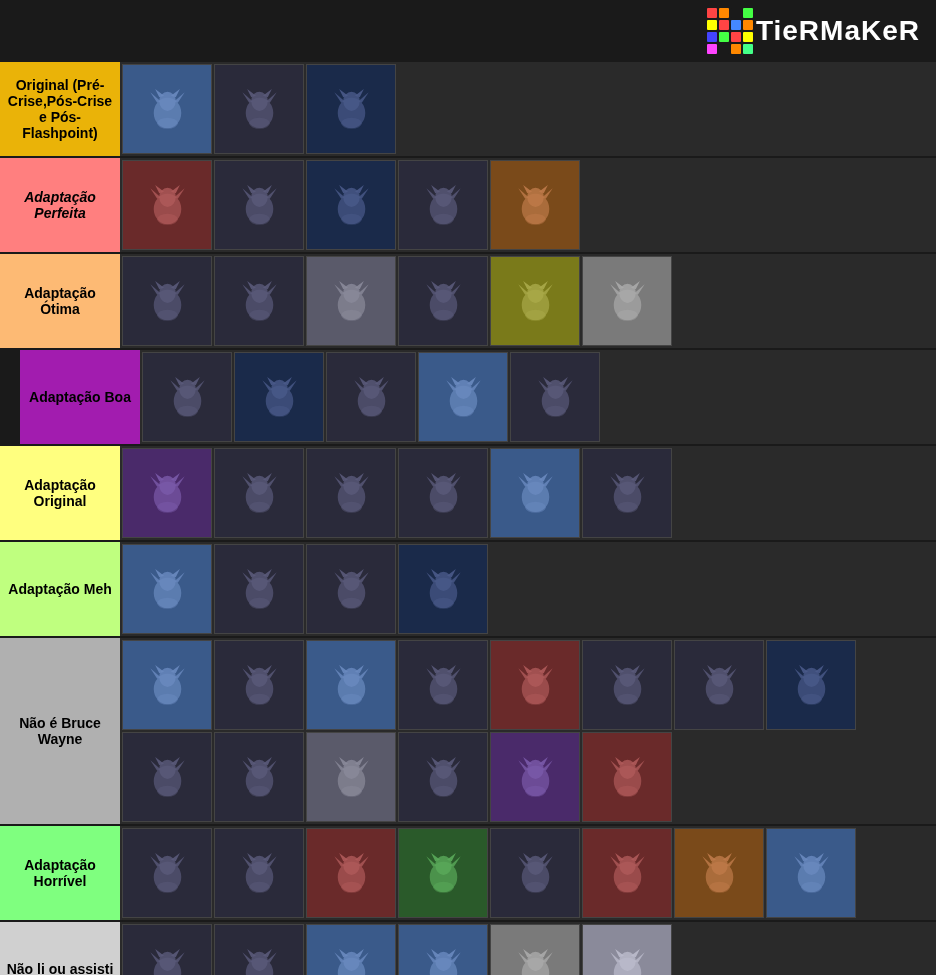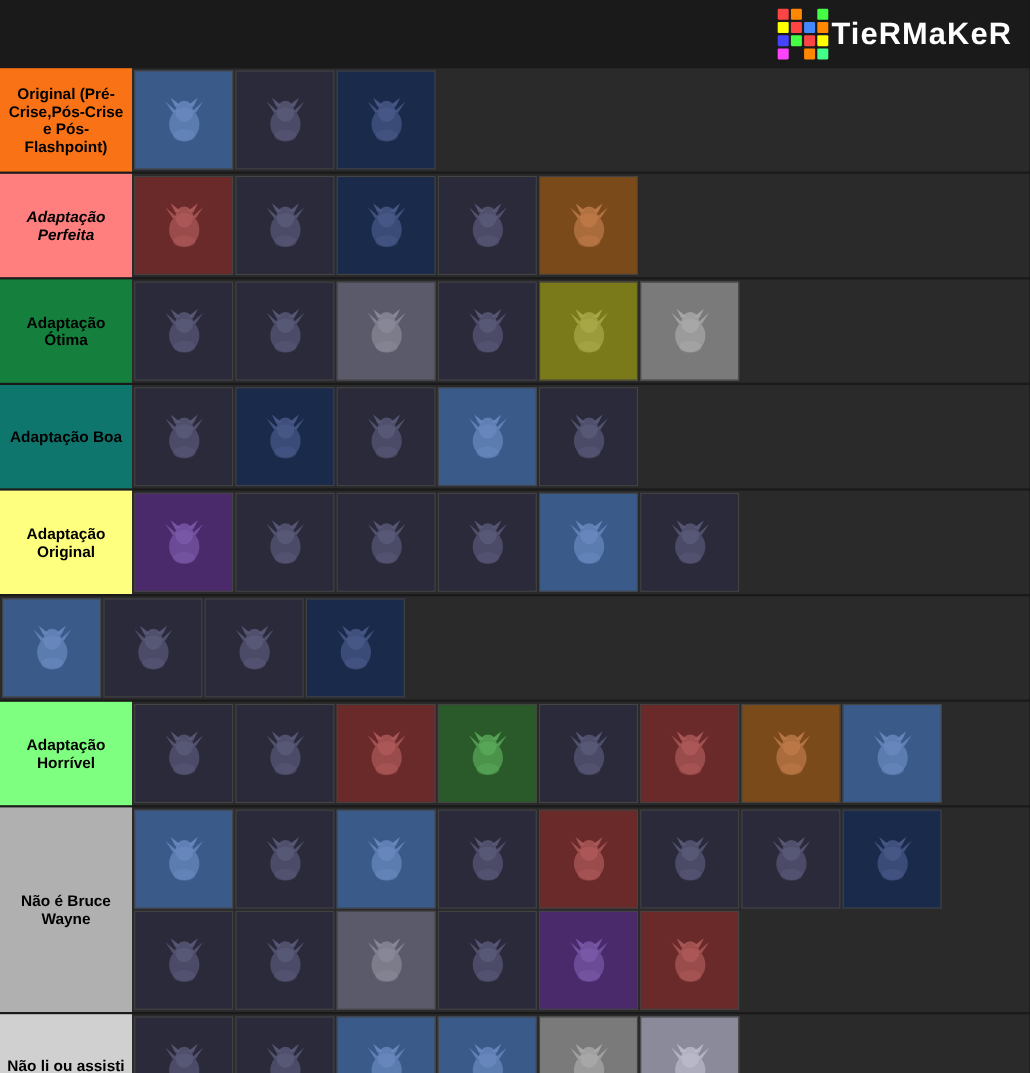--- a/index.html
+++ b/index.html
@@ -81,24 +81,24 @@
       background: #3a3a3a;
       display: flex;
       align-items: center;
       justify-content: center;
       overflow: hidden;
       flex-shrink: 0;
       border: 1px solid #444;
     }
 
     
-    .row-original { background: #f97316; }
+    .row-original { background: #eab308; }
     .row-perfeita { background: #ff7f7f; font-style: italic; }
-    .row-otima    { background: #15803d; }
-    .row-boa      { background: #0f766e; }
+    .row-otima    { background: #fdba74; }
+    .row-boa      { background: #a21caf; margin-left: 20px; }
     .row-decente  { background: #ffff7f; }
     .row-meh      { background: #bfff7f; }
     .row-horrivel { background: #7fff7f; }
     .row-nao-bruce{ background: #b0b0b0; }
     .row-nao-li   { background: #d0d0d0; }
   </style>
 </head>
 <body>
 
 <div class="header">
@@ -424,20 +424,21 @@
     <polygon points="55,30 65,15 50,28" fill="#5a5a7a" opacity="0.8"></polygon>
     <ellipse cx="40" cy="28" rx="12" ry="14" fill="#5a5a7a" opacity="0.8"></ellipse>
     <polygon points="28,22 22,10 35,20" fill="#5a5a7a" opacity="0.9"></polygon>
     <polygon points="52,22 58,10 45,20" fill="#5a5a7a" opacity="0.9"></polygon>
     <ellipse cx="40" cy="60" rx="15" ry="8" fill="#5a5a7a" opacity="0.5"></ellipse>
   </svg>
         </div>
       </div>
     </div>
     <div class="tier-row">
+      <div class="tier-label row-meh">Adaptação Meh</div>
       <div class="tier-images">
         <div class="tier-img-placeholder" style="background: rgb(58, 90, 138);">
           <svg viewBox="0 0 80 80" width="55" height="55" xmlns="http://www.w3.org/2000/svg">
     <ellipse cx="40" cy="45" rx="20" ry="22" fill="#6a8abf" opacity="0.7"></ellipse>
     <polygon points="25,30 15,15 30,28" fill="#6a8abf" opacity="0.8"></polygon>
     <polygon points="55,30 65,15 50,28" fill="#6a8abf" opacity="0.8"></polygon>
     <ellipse cx="40" cy="28" rx="12" ry="14" fill="#6a8abf" opacity="0.8"></ellipse>
     <polygon points="28,22 22,10 35,20" fill="#6a8abf" opacity="0.9"></polygon>
     <polygon points="52,22 58,10 45,20" fill="#6a8abf" opacity="0.9"></polygon>
     <ellipse cx="40" cy="60" rx="15" ry="8" fill="#6a8abf" opacity="0.5"></ellipse>
@@ -472,31 +473,53 @@
     <polygon points="55,30 65,15 50,28" fill="#4a5a8a" opacity="0.8"></polygon>
     <ellipse cx="40" cy="28" rx="12" ry="14" fill="#4a5a8a" opacity="0.8"></ellipse>
     <polygon points="28,22 22,10 35,20" fill="#4a5a8a" opacity="0.9"></polygon>
     <polygon points="52,22 58,10 45,20" fill="#4a5a8a" opacity="0.9"></polygon>
     <ellipse cx="40" cy="60" rx="15" ry="8" fill="#4a5a8a" opacity="0.5"></ellipse>
   </svg>
         </div>
       </div>
     </div>
     <div class="tier-row">
-      <div class="tier-label row-horrivel">Adaptação Horrível</div>
+      <div class="tier-label row-nao-bruce">Não é Bruce Wayne</div>
       <div class="tier-images">
-        <div class="tier-img-placeholder" style="background: rgb(42, 42, 58);">
-          <svg viewBox="0 0 80 80" width="55" height="55" xmlns="http://www.w3.org/2000/svg">
-    <ellipse cx="40" cy="45" rx="20" ry="22" fill="#5a5a7a" opacity="0.7"></ellipse>
-    <polygon points="25,30 15,15 30,28" fill="#5a5a7a" opacity="0.8"></polygon>
-    <polygon points="55,30 65,15 50,28" fill="#5a5a7a" opacity="0.8"></polygon>
-    <ellipse cx="40" cy="28" rx="12" ry="14" fill="#5a5a7a" opacity="0.8"></ellipse>
-    <polygon points="28,22 22,10 35,20" fill="#5a5a7a" opacity="0.9"></polygon>
-    <polygon points="52,22 58,10 45,20" fill="#5a5a7a" opacity="0.9"></polygon>
-    <ellipse cx="40" cy="60" rx="15" ry="8" fill="#5a5a7a" opacity="0.5"></ellipse>
+        <div class="tier-img-placeholder" style="background: rgb(58, 90, 138);">
+          <svg viewBox="0 0 80 80" width="55" height="55" xmlns="http://www.w3.org/2000/svg">
+    <ellipse cx="40" cy="45" rx="20" ry="22" fill="#6a8abf" opacity="0.7"></ellipse>
+    <polygon points="25,30 15,15 30,28" fill="#6a8abf" opacity="0.8"></polygon>
+    <polygon points="55,30 65,15 50,28" fill="#6a8abf" opacity="0.8"></polygon>
+    <ellipse cx="40" cy="28" rx="12" ry="14" fill="#6a8abf" opacity="0.8"></ellipse>
+    <polygon points="28,22 22,10 35,20" fill="#6a8abf" opacity="0.9"></polygon>
+    <polygon points="52,22 58,10 45,20" fill="#6a8abf" opacity="0.9"></polygon>
+    <ellipse cx="40" cy="60" rx="15" ry="8" fill="#6a8abf" opacity="0.5"></ellipse>
+  </svg>
+        </div>
+        <div class="tier-img-placeholder" style="background: rgb(42, 42, 58);">
+          <svg viewBox="0 0 80 80" width="55" height="55" xmlns="http://www.w3.org/2000/svg">
+    <ellipse cx="40" cy="45" rx="20" ry="22" fill="#5a5a7a" opacity="0.7"></ellipse>
+    <polygon points="25,30 15,15 30,28" fill="#5a5a7a" opacity="0.8"></polygon>
+    <polygon points="55,30 65,15 50,28" fill="#5a5a7a" opacity="0.8"></polygon>
+    <ellipse cx="40" cy="28" rx="12" ry="14" fill="#5a5a7a" opacity="0.8"></ellipse>
+    <polygon points="28,22 22,10 35,20" fill="#5a5a7a" opacity="0.9"></polygon>
+    <polygon points="52,22 58,10 45,20" fill="#5a5a7a" opacity="0.9"></polygon>
+    <ellipse cx="40" cy="60" rx="15" ry="8" fill="#5a5a7a" opacity="0.5"></ellipse>
+  </svg>
+        </div>
+        <div class="tier-img-placeholder" style="background: rgb(58, 90, 138);">
+          <svg viewBox="0 0 80 80" width="55" height="55" xmlns="http://www.w3.org/2000/svg">
+    <ellipse cx="40" cy="45" rx="20" ry="22" fill="#6a8abf" opacity="0.7"></ellipse>
+    <polygon points="25,30 15,15 30,28" fill="#6a8abf" opacity="0.8"></polygon>
+    <polygon points="55,30 65,15 50,28" fill="#6a8abf" opacity="0.8"></polygon>
+    <ellipse cx="40" cy="28" rx="12" ry="14" fill="#6a8abf" opacity="0.8"></ellipse>
+    <polygon points="28,22 22,10 35,20" fill="#6a8abf" opacity="0.9"></polygon>
+    <polygon points="52,22 58,10 45,20" fill="#6a8abf" opacity="0.9"></polygon>
+    <ellipse cx="40" cy="60" rx="15" ry="8" fill="#6a8abf" opacity="0.5"></ellipse>
   </svg>
         </div>
         <div class="tier-img-placeholder" style="background: rgb(42, 42, 58);">
           <svg viewBox="0 0 80 80" width="55" height="55" xmlns="http://www.w3.org/2000/svg">
     <ellipse cx="40" cy="45" rx="20" ry="22" fill="#5a5a7a" opacity="0.7"></ellipse>
     <polygon points="25,30 15,15 30,28" fill="#5a5a7a" opacity="0.8"></polygon>
     <polygon points="55,30 65,15 50,28" fill="#5a5a7a" opacity="0.8"></polygon>
     <ellipse cx="40" cy="28" rx="12" ry="14" fill="#5a5a7a" opacity="0.8"></ellipse>
     <polygon points="28,22 22,10 35,20" fill="#5a5a7a" opacity="0.9"></polygon>
     <polygon points="52,22 58,10 45,20" fill="#5a5a7a" opacity="0.9"></polygon>
@@ -507,20 +530,157 @@
           <svg viewBox="0 0 80 80" width="55" height="55" xmlns="http://www.w3.org/2000/svg">
     <ellipse cx="40" cy="45" rx="20" ry="22" fill="#af5a5a" opacity="0.7"></ellipse>
     <polygon points="25,30 15,15 30,28" fill="#af5a5a" opacity="0.8"></polygon>
     <polygon points="55,30 65,15 50,28" fill="#af5a5a" opacity="0.8"></polygon>
     <ellipse cx="40" cy="28" rx="12" ry="14" fill="#af5a5a" opacity="0.8"></ellipse>
     <polygon points="28,22 22,10 35,20" fill="#af5a5a" opacity="0.9"></polygon>
     <polygon points="52,22 58,10 45,20" fill="#af5a5a" opacity="0.9"></polygon>
     <ellipse cx="40" cy="60" rx="15" ry="8" fill="#af5a5a" opacity="0.5"></ellipse>
   </svg>
         </div>
+        <div class="tier-img-placeholder" style="background: rgb(42, 42, 58);">
+          <svg viewBox="0 0 80 80" width="55" height="55" xmlns="http://www.w3.org/2000/svg">
+    <ellipse cx="40" cy="45" rx="20" ry="22" fill="#5a5a7a" opacity="0.7"></ellipse>
+    <polygon points="25,30 15,15 30,28" fill="#5a5a7a" opacity="0.8"></polygon>
+    <polygon points="55,30 65,15 50,28" fill="#5a5a7a" opacity="0.8"></polygon>
+    <ellipse cx="40" cy="28" rx="12" ry="14" fill="#5a5a7a" opacity="0.8"></ellipse>
+    <polygon points="28,22 22,10 35,20" fill="#5a5a7a" opacity="0.9"></polygon>
+    <polygon points="52,22 58,10 45,20" fill="#5a5a7a" opacity="0.9"></polygon>
+    <ellipse cx="40" cy="60" rx="15" ry="8" fill="#5a5a7a" opacity="0.5"></ellipse>
+  </svg>
+        </div>
+        <div class="tier-img-placeholder" style="background: rgb(42, 42, 58);">
+          <svg viewBox="0 0 80 80" width="55" height="55" xmlns="http://www.w3.org/2000/svg">
+    <ellipse cx="40" cy="45" rx="20" ry="22" fill="#5a5a7a" opacity="0.7"></ellipse>
+    <polygon points="25,30 15,15 30,28" fill="#5a5a7a" opacity="0.8"></polygon>
+    <polygon points="55,30 65,15 50,28" fill="#5a5a7a" opacity="0.8"></polygon>
+    <ellipse cx="40" cy="28" rx="12" ry="14" fill="#5a5a7a" opacity="0.8"></ellipse>
+    <polygon points="28,22 22,10 35,20" fill="#5a5a7a" opacity="0.9"></polygon>
+    <polygon points="52,22 58,10 45,20" fill="#5a5a7a" opacity="0.9"></polygon>
+    <ellipse cx="40" cy="60" rx="15" ry="8" fill="#5a5a7a" opacity="0.5"></ellipse>
+  </svg>
+        </div>
+        <div class="tier-img-placeholder" style="background: rgb(26, 42, 74);">
+          <svg viewBox="0 0 80 80" width="55" height="55" xmlns="http://www.w3.org/2000/svg">
+    <ellipse cx="40" cy="45" rx="20" ry="22" fill="#4a5a8a" opacity="0.7"></ellipse>
+    <polygon points="25,30 15,15 30,28" fill="#4a5a8a" opacity="0.8"></polygon>
+    <polygon points="55,30 65,15 50,28" fill="#4a5a8a" opacity="0.8"></polygon>
+    <ellipse cx="40" cy="28" rx="12" ry="14" fill="#4a5a8a" opacity="0.8"></ellipse>
+    <polygon points="28,22 22,10 35,20" fill="#4a5a8a" opacity="0.9"></polygon>
+    <polygon points="52,22 58,10 45,20" fill="#4a5a8a" opacity="0.9"></polygon>
+    <ellipse cx="40" cy="60" rx="15" ry="8" fill="#4a5a8a" opacity="0.5"></ellipse>
+  </svg>
+        </div>
+        <div class="tier-img-placeholder" style="background: rgb(42, 42, 58);">
+          <svg viewBox="0 0 80 80" width="55" height="55" xmlns="http://www.w3.org/2000/svg">
+    <ellipse cx="40" cy="45" rx="20" ry="22" fill="#5a5a7a" opacity="0.7"></ellipse>
+    <polygon points="25,30 15,15 30,28" fill="#5a5a7a" opacity="0.8"></polygon>
+    <polygon points="55,30 65,15 50,28" fill="#5a5a7a" opacity="0.8"></polygon>
+    <ellipse cx="40" cy="28" rx="12" ry="14" fill="#5a5a7a" opacity="0.8"></ellipse>
+    <polygon points="28,22 22,10 35,20" fill="#5a5a7a" opacity="0.9"></polygon>
+    <polygon points="52,22 58,10 45,20" fill="#5a5a7a" opacity="0.9"></polygon>
+    <ellipse cx="40" cy="60" rx="15" ry="8" fill="#5a5a7a" opacity="0.5"></ellipse>
+  </svg>
+        </div>
+        <div class="tier-img-placeholder" style="background: rgb(42, 42, 58);">
+          <svg viewBox="0 0 80 80" width="55" height="55" xmlns="http://www.w3.org/2000/svg">
+    <ellipse cx="40" cy="45" rx="20" ry="22" fill="#5a5a7a" opacity="0.7"></ellipse>
+    <polygon points="25,30 15,15 30,28" fill="#5a5a7a" opacity="0.8"></polygon>
+    <polygon points="55,30 65,15 50,28" fill="#5a5a7a" opacity="0.8"></polygon>
+    <ellipse cx="40" cy="28" rx="12" ry="14" fill="#5a5a7a" opacity="0.8"></ellipse>
+    <polygon points="28,22 22,10 35,20" fill="#5a5a7a" opacity="0.9"></polygon>
+    <polygon points="52,22 58,10 45,20" fill="#5a5a7a" opacity="0.9"></polygon>
+    <ellipse cx="40" cy="60" rx="15" ry="8" fill="#5a5a7a" opacity="0.5"></ellipse>
+  </svg>
+        </div>
+        <div class="tier-img-placeholder" style="background: rgb(90, 90, 106);">
+          <svg viewBox="0 0 80 80" width="55" height="55" xmlns="http://www.w3.org/2000/svg">
+    <ellipse cx="40" cy="45" rx="20" ry="22" fill="#8a8a9a" opacity="0.7"></ellipse>
+    <polygon points="25,30 15,15 30,28" fill="#8a8a9a" opacity="0.8"></polygon>
+    <polygon points="55,30 65,15 50,28" fill="#8a8a9a" opacity="0.8"></polygon>
+    <ellipse cx="40" cy="28" rx="12" ry="14" fill="#8a8a9a" opacity="0.8"></ellipse>
+    <polygon points="28,22 22,10 35,20" fill="#8a8a9a" opacity="0.9"></polygon>
+    <polygon points="52,22 58,10 45,20" fill="#8a8a9a" opacity="0.9"></polygon>
+    <ellipse cx="40" cy="60" rx="15" ry="8" fill="#8a8a9a" opacity="0.5"></ellipse>
+  </svg>
+        </div>
+        <div class="tier-img-placeholder" style="background: rgb(42, 42, 58);">
+          <svg viewBox="0 0 80 80" width="55" height="55" xmlns="http://www.w3.org/2000/svg">
+    <ellipse cx="40" cy="45" rx="20" ry="22" fill="#5a5a7a" opacity="0.7"></ellipse>
+    <polygon points="25,30 15,15 30,28" fill="#5a5a7a" opacity="0.8"></polygon>
+    <polygon points="55,30 65,15 50,28" fill="#5a5a7a" opacity="0.8"></polygon>
+    <ellipse cx="40" cy="28" rx="12" ry="14" fill="#5a5a7a" opacity="0.8"></ellipse>
+    <polygon points="28,22 22,10 35,20" fill="#5a5a7a" opacity="0.9"></polygon>
+    <polygon points="52,22 58,10 45,20" fill="#5a5a7a" opacity="0.9"></polygon>
+    <ellipse cx="40" cy="60" rx="15" ry="8" fill="#5a5a7a" opacity="0.5"></ellipse>
+  </svg>
+        </div>
+        <div class="tier-img-placeholder" style="background: rgb(74, 42, 106);">
+          <svg viewBox="0 0 80 80" width="55" height="55" xmlns="http://www.w3.org/2000/svg">
+    <ellipse cx="40" cy="45" rx="20" ry="22" fill="#7a5aaa" opacity="0.7"></ellipse>
+    <polygon points="25,30 15,15 30,28" fill="#7a5aaa" opacity="0.8"></polygon>
+    <polygon points="55,30 65,15 50,28" fill="#7a5aaa" opacity="0.8"></polygon>
+    <ellipse cx="40" cy="28" rx="12" ry="14" fill="#7a5aaa" opacity="0.8"></ellipse>
+    <polygon points="28,22 22,10 35,20" fill="#7a5aaa" opacity="0.9"></polygon>
+    <polygon points="52,22 58,10 45,20" fill="#7a5aaa" opacity="0.9"></polygon>
+    <ellipse cx="40" cy="60" rx="15" ry="8" fill="#7a5aaa" opacity="0.5"></ellipse>
+  </svg>
+        </div>
+        <div class="tier-img-placeholder" style="background: rgb(106, 42, 42);">
+          <svg viewBox="0 0 80 80" width="55" height="55" xmlns="http://www.w3.org/2000/svg">
+    <ellipse cx="40" cy="45" rx="20" ry="22" fill="#af5a5a" opacity="0.7"></ellipse>
+    <polygon points="25,30 15,15 30,28" fill="#af5a5a" opacity="0.8"></polygon>
+    <polygon points="55,30 65,15 50,28" fill="#af5a5a" opacity="0.8"></polygon>
+    <ellipse cx="40" cy="28" rx="12" ry="14" fill="#af5a5a" opacity="0.8"></ellipse>
+    <polygon points="28,22 22,10 35,20" fill="#af5a5a" opacity="0.9"></polygon>
+    <polygon points="52,22 58,10 45,20" fill="#af5a5a" opacity="0.9"></polygon>
+    <ellipse cx="40" cy="60" rx="15" ry="8" fill="#af5a5a" opacity="0.5"></ellipse>
+  </svg>
+        </div>
+      </div>
+    </div>
+    <div class="tier-row">
+      <div class="tier-label row-horrivel">Adaptação Horrível</div>
+      <div class="tier-images">
+        <div class="tier-img-placeholder" style="background: rgb(42, 42, 58);">
+          <svg viewBox="0 0 80 80" width="55" height="55" xmlns="http://www.w3.org/2000/svg">
+    <ellipse cx="40" cy="45" rx="20" ry="22" fill="#5a5a7a" opacity="0.7"></ellipse>
+    <polygon points="25,30 15,15 30,28" fill="#5a5a7a" opacity="0.8"></polygon>
+    <polygon points="55,30 65,15 50,28" fill="#5a5a7a" opacity="0.8"></polygon>
+    <ellipse cx="40" cy="28" rx="12" ry="14" fill="#5a5a7a" opacity="0.8"></ellipse>
+    <polygon points="28,22 22,10 35,20" fill="#5a5a7a" opacity="0.9"></polygon>
+    <polygon points="52,22 58,10 45,20" fill="#5a5a7a" opacity="0.9"></polygon>
+    <ellipse cx="40" cy="60" rx="15" ry="8" fill="#5a5a7a" opacity="0.5"></ellipse>
+  </svg>
+        </div>
+        <div class="tier-img-placeholder" style="background: rgb(42, 42, 58);">
+          <svg viewBox="0 0 80 80" width="55" height="55" xmlns="http://www.w3.org/2000/svg">
+    <ellipse cx="40" cy="45" rx="20" ry="22" fill="#5a5a7a" opacity="0.7"></ellipse>
+    <polygon points="25,30 15,15 30,28" fill="#5a5a7a" opacity="0.8"></polygon>
+    <polygon points="55,30 65,15 50,28" fill="#5a5a7a" opacity="0.8"></polygon>
+    <ellipse cx="40" cy="28" rx="12" ry="14" fill="#5a5a7a" opacity="0.8"></ellipse>
+    <polygon points="28,22 22,10 35,20" fill="#5a5a7a" opacity="0.9"></polygon>
+    <polygon points="52,22 58,10 45,20" fill="#5a5a7a" opacity="0.9"></polygon>
+    <ellipse cx="40" cy="60" rx="15" ry="8" fill="#5a5a7a" opacity="0.5"></ellipse>
+  </svg>
+        </div>
+        <div class="tier-img-placeholder" style="background: rgb(106, 42, 42);">
+          <svg viewBox="0 0 80 80" width="55" height="55" xmlns="http://www.w3.org/2000/svg">
+    <ellipse cx="40" cy="45" rx="20" ry="22" fill="#af5a5a" opacity="0.7"></ellipse>
+    <polygon points="25,30 15,15 30,28" fill="#af5a5a" opacity="0.8"></polygon>
+    <polygon points="55,30 65,15 50,28" fill="#af5a5a" opacity="0.8"></polygon>
+    <ellipse cx="40" cy="28" rx="12" ry="14" fill="#af5a5a" opacity="0.8"></ellipse>
+    <polygon points="28,22 22,10 35,20" fill="#af5a5a" opacity="0.9"></polygon>
+    <polygon points="52,22 58,10 45,20" fill="#af5a5a" opacity="0.9"></polygon>
+    <ellipse cx="40" cy="60" rx="15" ry="8" fill="#af5a5a" opacity="0.5"></ellipse>
+  </svg>
+        </div>
         <div class="tier-img-placeholder" style="background: rgb(42, 90, 42);">
           <svg viewBox="0 0 80 80" width="55" height="55" xmlns="http://www.w3.org/2000/svg">
     <ellipse cx="40" cy="45" rx="20" ry="22" fill="#5aaa5a" opacity="0.7"></ellipse>
     <polygon points="25,30 15,15 30,28" fill="#5aaa5a" opacity="0.8"></polygon>
     <polygon points="55,30 65,15 50,28" fill="#5aaa5a" opacity="0.8"></polygon>
     <ellipse cx="40" cy="28" rx="12" ry="14" fill="#5aaa5a" opacity="0.8"></ellipse>
     <polygon points="28,22 22,10 35,20" fill="#5aaa5a" opacity="0.9"></polygon>
     <polygon points="52,22 58,10 45,20" fill="#5aaa5a" opacity="0.9"></polygon>
     <ellipse cx="40" cy="60" rx="15" ry="8" fill="#5aaa5a" opacity="0.5"></ellipse>
   </svg>
@@ -565,225 +725,66 @@
     <polygon points="55,30 65,15 50,28" fill="#6a8abf" opacity="0.8"></polygon>
     <ellipse cx="40" cy="28" rx="12" ry="14" fill="#6a8abf" opacity="0.8"></ellipse>
     <polygon points="28,22 22,10 35,20" fill="#6a8abf" opacity="0.9"></polygon>
     <polygon points="52,22 58,10 45,20" fill="#6a8abf" opacity="0.9"></polygon>
     <ellipse cx="40" cy="60" rx="15" ry="8" fill="#6a8abf" opacity="0.5"></ellipse>
   </svg>
         </div>
       </div>
     </div>
     <div class="tier-row">
-      <div class="tier-label row-nao-bruce">Não é Bruce Wayne</div>
+      <div class="tier-label row-nao-li">Não li ou assisti</div>
       <div class="tier-images">
+        <div class="tier-img-placeholder" style="background: rgb(42, 42, 58);">
+          <svg viewBox="0 0 80 80" width="55" height="55" xmlns="http://www.w3.org/2000/svg">
+    <ellipse cx="40" cy="45" rx="20" ry="22" fill="#5a5a7a" opacity="0.7"></ellipse>
+    <polygon points="25,30 15,15 30,28" fill="#5a5a7a" opacity="0.8"></polygon>
+    <polygon points="55,30 65,15 50,28" fill="#5a5a7a" opacity="0.8"></polygon>
+    <ellipse cx="40" cy="28" rx="12" ry="14" fill="#5a5a7a" opacity="0.8"></ellipse>
+    <polygon points="28,22 22,10 35,20" fill="#5a5a7a" opacity="0.9"></polygon>
+    <polygon points="52,22 58,10 45,20" fill="#5a5a7a" opacity="0.9"></polygon>
+    <ellipse cx="40" cy="60" rx="15" ry="8" fill="#5a5a7a" opacity="0.5"></ellipse>
+  </svg>
+        </div>
+        <div class="tier-img-placeholder" style="background: rgb(42, 42, 58);">
+          <svg viewBox="0 0 80 80" width="55" height="55" xmlns="http://www.w3.org/2000/svg">
+    <ellipse cx="40" cy="45" rx="20" ry="22" fill="#5a5a7a" opacity="0.7"></ellipse>
+    <polygon points="25,30 15,15 30,28" fill="#5a5a7a" opacity="0.8"></polygon>
+    <polygon points="55,30 65,15 50,28" fill="#5a5a7a" opacity="0.8"></polygon>
+    <ellipse cx="40" cy="28" rx="12" ry="14" fill="#5a5a7a" opacity="0.8"></ellipse>
+    <polygon points="28,22 22,10 35,20" fill="#5a5a7a" opacity="0.9"></polygon>
+    <polygon points="52,22 58,10 45,20" fill="#5a5a7a" opacity="0.9"></polygon>
+    <ellipse cx="40" cy="60" rx="15" ry="8" fill="#5a5a7a" opacity="0.5"></ellipse>
+  </svg>
+        </div>
         <div class="tier-img-placeholder" style="background: rgb(58, 90, 138);">
           <svg viewBox="0 0 80 80" width="55" height="55" xmlns="http://www.w3.org/2000/svg">
     <ellipse cx="40" cy="45" rx="20" ry="22" fill="#6a8abf" opacity="0.7"></ellipse>
     <polygon points="25,30 15,15 30,28" fill="#6a8abf" opacity="0.8"></polygon>
     <polygon points="55,30 65,15 50,28" fill="#6a8abf" opacity="0.8"></polygon>
     <ellipse cx="40" cy="28" rx="12" ry="14" fill="#6a8abf" opacity="0.8"></ellipse>
     <polygon points="28,22 22,10 35,20" fill="#6a8abf" opacity="0.9"></polygon>
     <polygon points="52,22 58,10 45,20" fill="#6a8abf" opacity="0.9"></polygon>
     <ellipse cx="40" cy="60" rx="15" ry="8" fill="#6a8abf" opacity="0.5"></ellipse>
   </svg>
         </div>
-        <div class="tier-img-placeholder" style="background: rgb(42, 42, 58);">
-          <svg viewBox="0 0 80 80" width="55" height="55" xmlns="http://www.w3.org/2000/svg">
-    <ellipse cx="40" cy="45" rx="20" ry="22" fill="#5a5a7a" opacity="0.7"></ellipse>
-    <polygon points="25,30 15,15 30,28" fill="#5a5a7a" opacity="0.8"></polygon>
-    <polygon points="55,30 65,15 50,28" fill="#5a5a7a" opacity="0.8"></polygon>
-    <ellipse cx="40" cy="28" rx="12" ry="14" fill="#5a5a7a" opacity="0.8"></ellipse>
-    <polygon points="28,22 22,10 35,20" fill="#5a5a7a" opacity="0.9"></polygon>
-    <polygon points="52,22 58,10 45,20" fill="#5a5a7a" opacity="0.9"></polygon>
-    <ellipse cx="40" cy="60" rx="15" ry="8" fill="#5a5a7a" opacity="0.5"></ellipse>
-  </svg>
-        </div>
         <div class="tier-img-placeholder" style="background: rgb(58, 90, 138);">
           <svg viewBox="0 0 80 80" width="55" height="55" xmlns="http://www.w3.org/2000/svg">
     <ellipse cx="40" cy="45" rx="20" ry="22" fill="#6a8abf" opacity="0.7"></ellipse>
     <polygon points="25,30 15,15 30,28" fill="#6a8abf" opacity="0.8"></polygon>
     <polygon points="55,30 65,15 50,28" fill="#6a8abf" opacity="0.8"></polygon>
     <ellipse cx="40" cy="28" rx="12" ry="14" fill="#6a8abf" opacity="0.8"></ellipse>
     <polygon points="28,22 22,10 35,20" fill="#6a8abf" opacity="0.9"></polygon>
     <polygon points="52,22 58,10 45,20" fill="#6a8abf" opacity="0.9"></polygon>
     <ellipse cx="40" cy="60" rx="15" ry="8" fill="#6a8abf" opacity="0.5"></ellipse>
   </svg>
         </div>
-        <div class="tier-img-placeholder" style="background: rgb(42, 42, 58);">
-          <svg viewBox="0 0 80 80" width="55" height="55" xmlns="http://www.w3.org/2000/svg">
-    <ellipse cx="40" cy="45" rx="20" ry="22" fill="#5a5a7a" opacity="0.7"></ellipse>
-    <polygon points="25,30 15,15 30,28" fill="#5a5a7a" opacity="0.8"></polygon>
-    <polygon points="55,30 65,15 50,28" fill="#5a5a7a" opacity="0.8"></polygon>
-    <ellipse cx="40" cy="28" rx="12" ry="14" fill="#5a5a7a" opacity="0.8"></ellipse>
-    <polygon points="28,22 22,10 35,20" fill="#5a5a7a" opacity="0.9"></polygon>
-    <polygon points="52,22 58,10 45,20" fill="#5a5a7a" opacity="0.9"></polygon>
-    <ellipse cx="40" cy="60" rx="15" ry="8" fill="#5a5a7a" opacity="0.5"></ellipse>
-  </svg>
-        </div>
-        <div class="tier-img-placeholder" style="background: rgb(106, 42, 42);">
-          <svg viewBox="0 0 80 80" width="55" height="55" xmlns="http://www.w3.org/2000/svg">
-    <ellipse cx="40" cy="45" rx="20" ry="22" fill="#af5a5a" opacity="0.7"></ellipse>
-    <polygon points="25,30 15,15 30,28" fill="#af5a5a" opacity="0.8"></polygon>
-    <polygon points="55,30 65,15 50,28" fill="#af5a5a" opacity="0.8"></polygon>
-    <ellipse cx="40" cy="28" rx="12" ry="14" fill="#af5a5a" opacity="0.8"></ellipse>
-    <polygon points="28,22 22,10 35,20" fill="#af5a5a" opacity="0.9"></polygon>
-    <polygon points="52,22 58,10 45,20" fill="#af5a5a" opacity="0.9"></polygon>
-    <ellipse cx="40" cy="60" rx="15" ry="8" fill="#af5a5a" opacity="0.5"></ellipse>
-  </svg>
-        </div>
-        <div class="tier-img-placeholder" style="background: rgb(42, 42, 58);">
-          <svg viewBox="0 0 80 80" width="55" height="55" xmlns="http://www.w3.org/2000/svg">
-    <ellipse cx="40" cy="45" rx="20" ry="22" fill="#5a5a7a" opacity="0.7"></ellipse>
-    <polygon points="25,30 15,15 30,28" fill="#5a5a7a" opacity="0.8"></polygon>
-    <polygon points="55,30 65,15 50,28" fill="#5a5a7a" opacity="0.8"></polygon>
-    <ellipse cx="40" cy="28" rx="12" ry="14" fill="#5a5a7a" opacity="0.8"></ellipse>
-    <polygon points="28,22 22,10 35,20" fill="#5a5a7a" opacity="0.9"></polygon>
-    <polygon points="52,22 58,10 45,20" fill="#5a5a7a" opacity="0.9"></polygon>
-    <ellipse cx="40" cy="60" rx="15" ry="8" fill="#5a5a7a" opacity="0.5"></ellipse>
-  </svg>
-        </div>
-        <div class="tier-img-placeholder" style="background: rgb(42, 42, 58);">
-          <svg viewBox="0 0 80 80" width="55" height="55" xmlns="http://www.w3.org/2000/svg">
-    <ellipse cx="40" cy="45" rx="20" ry="22" fill="#5a5a7a" opacity="0.7"></ellipse>
-    <polygon points="25,30 15,15 30,28" fill="#5a5a7a" opacity="0.8"></polygon>
-    <polygon points="55,30 65,15 50,28" fill="#5a5a7a" opacity="0.8"></polygon>
-    <ellipse cx="40" cy="28" rx="12" ry="14" fill="#5a5a7a" opacity="0.8"></ellipse>
-    <polygon points="28,22 22,10 35,20" fill="#5a5a7a" opacity="0.9"></polygon>
-    <polygon points="52,22 58,10 45,20" fill="#5a5a7a" opacity="0.9"></polygon>
-    <ellipse cx="40" cy="60" rx="15" ry="8" fill="#5a5a7a" opacity="0.5"></ellipse>
-  </svg>
-        </div>
-        <div class="tier-img-placeholder" style="background: rgb(26, 42, 74);">
-          <svg viewBox="0 0 80 80" width="55" height="55" xmlns="http://www.w3.org/2000/svg">
-    <ellipse cx="40" cy="45" rx="20" ry="22" fill="#4a5a8a" opacity="0.7"></ellipse>
-    <polygon points="25,30 15,15 30,28" fill="#4a5a8a" opacity="0.8"></polygon>
-    <polygon points="55,30 65,15 50,28" fill="#4a5a8a" opacity="0.8"></polygon>
-    <ellipse cx="40" cy="28" rx="12" ry="14" fill="#4a5a8a" opacity="0.8"></ellipse>
-    <polygon points="28,22 22,10 35,20" fill="#4a5a8a" opacity="0.9"></polygon>
-    <polygon points="52,22 58,10 45,20" fill="#4a5a8a" opacity="0.9"></polygon>
-    <ellipse cx="40" cy="60" rx="15" ry="8" fill="#4a5a8a" opacity="0.5"></ellipse>
-  </svg>
-        </div>
-        <div class="tier-img-placeholder" style="background: rgb(42, 42, 58);">
-          <svg viewBox="0 0 80 80" width="55" height="55" xmlns="http://www.w3.org/2000/svg">
-    <ellipse cx="40" cy="45" rx="20" ry="22" fill="#5a5a7a" opacity="0.7"></ellipse>
-    <polygon points="25,30 15,15 30,28" fill="#5a5a7a" opacity="0.8"></polygon>
-    <polygon points="55,30 65,15 50,28" fill="#5a5a7a" opacity="0.8"></polygon>
-    <ellipse cx="40" cy="28" rx="12" ry="14" fill="#5a5a7a" opacity="0.8"></ellipse>
-    <polygon points="28,22 22,10 35,20" fill="#5a5a7a" opacity="0.9"></polygon>
-    <polygon points="52,22 58,10 45,20" fill="#5a5a7a" opacity="0.9"></polygon>
-    <ellipse cx="40" cy="60" rx="15" ry="8" fill="#5a5a7a" opacity="0.5"></ellipse>
-  </svg>
-        </div>
-        <div class="tier-img-placeholder" style="background: rgb(42, 42, 58);">
-          <svg viewBox="0 0 80 80" width="55" height="55" xmlns="http://www.w3.org/2000/svg">
-    <ellipse cx="40" cy="45" rx="20" ry="22" fill="#5a5a7a" opacity="0.7"></ellipse>
-    <polygon points="25,30 15,15 30,28" fill="#5a5a7a" opacity="0.8"></polygon>
-    <polygon points="55,30 65,15 50,28" fill="#5a5a7a" opacity="0.8"></polygon>
-    <ellipse cx="40" cy="28" rx="12" ry="14" fill="#5a5a7a" opacity="0.8"></ellipse>
-    <polygon points="28,22 22,10 35,20" fill="#5a5a7a" opacity="0.9"></polygon>
-    <polygon points="52,22 58,10 45,20" fill="#5a5a7a" opacity="0.9"></polygon>
-    <ellipse cx="40" cy="60" rx="15" ry="8" fill="#5a5a7a" opacity="0.5"></ellipse>
-  </svg>
-        </div>
-        <div class="tier-img-placeholder" style="background: rgb(90, 90, 106);">
-          <svg viewBox="0 0 80 80" width="55" height="55" xmlns="http://www.w3.org/2000/svg">
-    <ellipse cx="40" cy="45" rx="20" ry="22" fill="#8a8a9a" opacity="0.7"></ellipse>
-    <polygon points="25,30 15,15 30,28" fill="#8a8a9a" opacity="0.8"></polygon>
-    <polygon points="55,30 65,15 50,28" fill="#8a8a9a" opacity="0.8"></polygon>
-    <ellipse cx="40" cy="28" rx="12" ry="14" fill="#8a8a9a" opacity="0.8"></ellipse>
-    <polygon points="28,22 22,10 35,20" fill="#8a8a9a" opacity="0.9"></polygon>
-    <polygon points="52,22 58,10 45,20" fill="#8a8a9a" opacity="0.9"></polygon>
-    <ellipse cx="40" cy="60" rx="15" ry="8" fill="#8a8a9a" opacity="0.5"></ellipse>
-  </svg>
-        </div>
-        <div class="tier-img-placeholder" style="background: rgb(42, 42, 58);">
-          <svg viewBox="0 0 80 80" width="55" height="55" xmlns="http://www.w3.org/2000/svg">
-    <ellipse cx="40" cy="45" rx="20" ry="22" fill="#5a5a7a" opacity="0.7"></ellipse>
-    <polygon points="25,30 15,15 30,28" fill="#5a5a7a" opacity="0.8"></polygon>
-    <polygon points="55,30 65,15 50,28" fill="#5a5a7a" opacity="0.8"></polygon>
-    <ellipse cx="40" cy="28" rx="12" ry="14" fill="#5a5a7a" opacity="0.8"></ellipse>
-    <polygon points="28,22 22,10 35,20" fill="#5a5a7a" opacity="0.9"></polygon>
-    <polygon points="52,22 58,10 45,20" fill="#5a5a7a" opacity="0.9"></polygon>
-    <ellipse cx="40" cy="60" rx="15" ry="8" fill="#5a5a7a" opacity="0.5"></ellipse>
-  </svg>
-        </div>
-        <div class="tier-img-placeholder" style="background: rgb(74, 42, 106);">
-          <svg viewBox="0 0 80 80" width="55" height="55" xmlns="http://www.w3.org/2000/svg">
-    <ellipse cx="40" cy="45" rx="20" ry="22" fill="#7a5aaa" opacity="0.7"></ellipse>
-    <polygon points="25,30 15,15 30,28" fill="#7a5aaa" opacity="0.8"></polygon>
-    <polygon points="55,30 65,15 50,28" fill="#7a5aaa" opacity="0.8"></polygon>
-    <ellipse cx="40" cy="28" rx="12" ry="14" fill="#7a5aaa" opacity="0.8"></ellipse>
-    <polygon points="28,22 22,10 35,20" fill="#7a5aaa" opacity="0.9"></polygon>
-    <polygon points="52,22 58,10 45,20" fill="#7a5aaa" opacity="0.9"></polygon>
-    <ellipse cx="40" cy="60" rx="15" ry="8" fill="#7a5aaa" opacity="0.5"></ellipse>
-  </svg>
-        </div>
-        <div class="tier-img-placeholder" style="background: rgb(106, 42, 42);">
-          <svg viewBox="0 0 80 80" width="55" height="55" xmlns="http://www.w3.org/2000/svg">
-    <ellipse cx="40" cy="45" rx="20" ry="22" fill="#af5a5a" opacity="0.7"></ellipse>
-    <polygon points="25,30 15,15 30,28" fill="#af5a5a" opacity="0.8"></polygon>
-    <polygon points="55,30 65,15 50,28" fill="#af5a5a" opacity="0.8"></polygon>
-    <ellipse cx="40" cy="28" rx="12" ry="14" fill="#af5a5a" opacity="0.8"></ellipse>
-    <polygon points="28,22 22,10 35,20" fill="#af5a5a" opacity="0.9"></polygon>
-    <polygon points="52,22 58,10 45,20" fill="#af5a5a" opacity="0.9"></polygon>
-    <ellipse cx="40" cy="60" rx="15" ry="8" fill="#af5a5a" opacity="0.5"></ellipse>
-  </svg>
-        </div>
-      </div>
-    </div>
-    <div class="tier-row">
-      <div class="tier-label row-nao-li">Não li ou assisti</div>
-      <div class="tier-images">
-        <div class="tier-img-placeholder" style="background: rgb(42, 42, 58);">
-          <svg viewBox="0 0 80 80" width="55" height="55" xmlns="http://www.w3.org/2000/svg">
-    <ellipse cx="40" cy="45" rx="20" ry="22" fill="#5a5a7a" opacity="0.7"></ellipse>
-    <polygon points="25,30 15,15 30,28" fill="#5a5a7a" opacity="0.8"></polygon>
-    <polygon points="55,30 65,15 50,28" fill="#5a5a7a" opacity="0.8"></polygon>
-    <ellipse cx="40" cy="28" rx="12" ry="14" fill="#5a5a7a" opacity="0.8"></ellipse>
-    <polygon points="28,22 22,10 35,20" fill="#5a5a7a" opacity="0.9"></polygon>
-    <polygon points="52,22 58,10 45,20" fill="#5a5a7a" opacity="0.9"></polygon>
-    <ellipse cx="40" cy="60" rx="15" ry="8" fill="#5a5a7a" opacity="0.5"></ellipse>
-  </svg>
-        </div>
-        <div class="tier-img-placeholder" style="background: rgb(42, 42, 58);">
-          <svg viewBox="0 0 80 80" width="55" height="55" xmlns="http://www.w3.org/2000/svg">
-    <ellipse cx="40" cy="45" rx="20" ry="22" fill="#5a5a7a" opacity="0.7"></ellipse>
-    <polygon points="25,30 15,15 30,28" fill="#5a5a7a" opacity="0.8"></polygon>
-    <polygon points="55,30 65,15 50,28" fill="#5a5a7a" opacity="0.8"></polygon>
-    <ellipse cx="40" cy="28" rx="12" ry="14" fill="#5a5a7a" opacity="0.8"></ellipse>
-    <polygon points="28,22 22,10 35,20" fill="#5a5a7a" opacity="0.9"></polygon>
-    <polygon points="52,22 58,10 45,20" fill="#5a5a7a" opacity="0.9"></polygon>
-    <ellipse cx="40" cy="60" rx="15" ry="8" fill="#5a5a7a" opacity="0.5"></ellipse>
-  </svg>
-        </div>
-        <div class="tier-img-placeholder" style="background: rgb(58, 90, 138);">
-          <svg viewBox="0 0 80 80" width="55" height="55" xmlns="http://www.w3.org/2000/svg">
-    <ellipse cx="40" cy="45" rx="20" ry="22" fill="#6a8abf" opacity="0.7"></ellipse>
-    <polygon points="25,30 15,15 30,28" fill="#6a8abf" opacity="0.8"></polygon>
-    <polygon points="55,30 65,15 50,28" fill="#6a8abf" opacity="0.8"></polygon>
-    <ellipse cx="40" cy="28" rx="12" ry="14" fill="#6a8abf" opacity="0.8"></ellipse>
-    <polygon points="28,22 22,10 35,20" fill="#6a8abf" opacity="0.9"></polygon>
-    <polygon points="52,22 58,10 45,20" fill="#6a8abf" opacity="0.9"></polygon>
-    <ellipse cx="40" cy="60" rx="15" ry="8" fill="#6a8abf" opacity="0.5"></ellipse>
-  </svg>
-        </div>
-        <div class="tier-img-placeholder" style="background: rgb(58, 90, 138);">
-          <svg viewBox="0 0 80 80" width="55" height="55" xmlns="http://www.w3.org/2000/svg">
-    <ellipse cx="40" cy="45" rx="20" ry="22" fill="#6a8abf" opacity="0.7"></ellipse>
-    <polygon points="25,30 15,15 30,28" fill="#6a8abf" opacity="0.8"></polygon>
-    <polygon points="55,30 65,15 50,28" fill="#6a8abf" opacity="0.8"></polygon>
-    <ellipse cx="40" cy="28" rx="12" ry="14" fill="#6a8abf" opacity="0.8"></ellipse>
-    <polygon points="28,22 22,10 35,20" fill="#6a8abf" opacity="0.9"></polygon>
-    <polygon points="52,22 58,10 45,20" fill="#6a8abf" opacity="0.9"></polygon>
-    <ellipse cx="40" cy="60" rx="15" ry="8" fill="#6a8abf" opacity="0.5"></ellipse>
-  </svg>
-        </div>
         <div class="tier-img-placeholder" style="background: rgb(122, 122, 122);">
           <svg viewBox="0 0 80 80" width="55" height="55" xmlns="http://www.w3.org/2000/svg">
     <ellipse cx="40" cy="45" rx="20" ry="22" fill="#aaaaaa" opacity="0.7"></ellipse>
     <polygon points="25,30 15,15 30,28" fill="#aaaaaa" opacity="0.8"></polygon>
     <polygon points="55,30 65,15 50,28" fill="#aaaaaa" opacity="0.8"></polygon>
     <ellipse cx="40" cy="28" rx="12" ry="14" fill="#aaaaaa" opacity="0.8"></ellipse>
     <polygon points="28,22 22,10 35,20" fill="#aaaaaa" opacity="0.9"></polygon>
     <polygon points="52,22 58,10 45,20" fill="#aaaaaa" opacity="0.9"></polygon>
     <ellipse cx="40" cy="60" rx="15" ry="8" fill="#aaaaaa" opacity="0.5"></ellipse>
   </svg>

